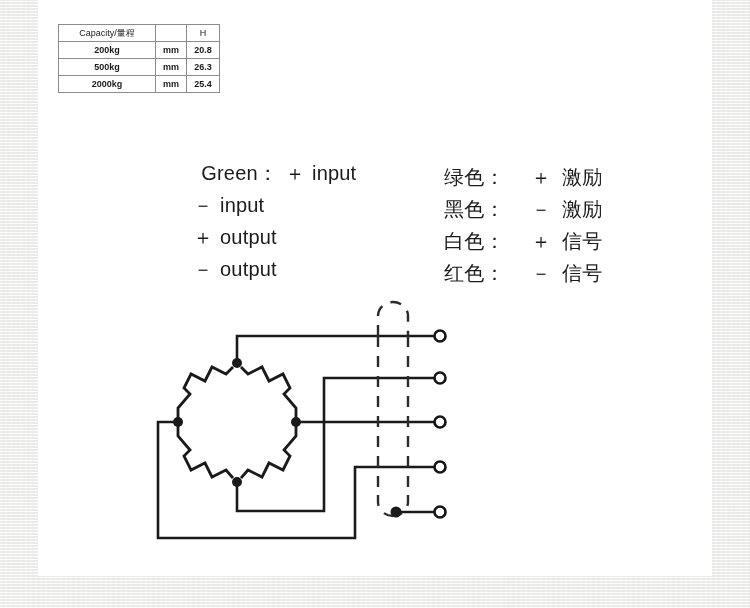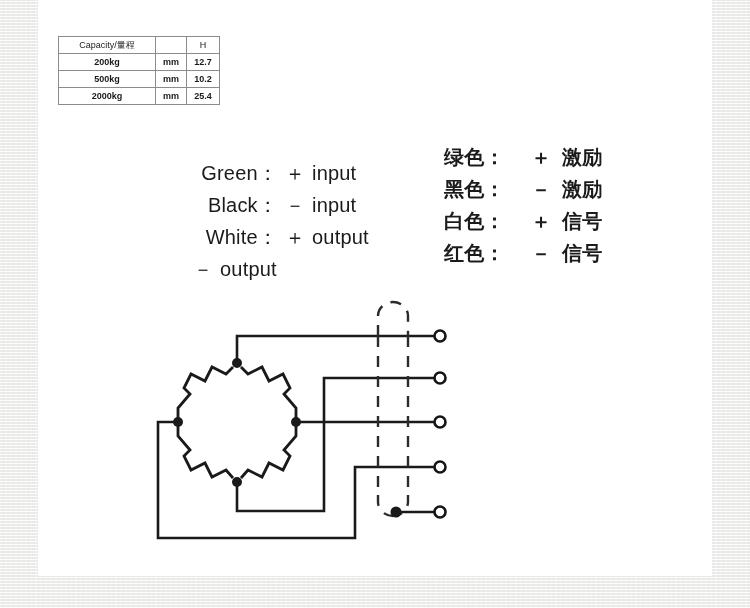--- a/index.html
+++ b/index.html
@@ -35,21 +35,20 @@
 
   
   #dim-table-wrap {
     position: absolute;
     left: 58px;
     top: 24px;
   }
   table.dim-table {
     border-collapse: collapse;
     background: #ffffff;
-    margin-top: 12px;
   }
   table.dim-table td, table.dim-table th {
     border: 1px solid #8b8b8b;
     font-size: 9px;
     font-weight: bold;
     color: #1a1a1a;
     text-align: center;
     height: 16px;
     line-height: 16px;
     padding: 0 2px;
@@ -61,21 +60,21 @@
   table.dim-table thead td { font-weight: normal; }
 
   
   .legend {
     position: absolute;
     font-size: 20px;
     color: #1b1b1b;
     letter-spacing: 0.2px;
   }
   #legend-en { left: 186px; top: 160px; }
-  #legend-cn { left: 444px; top: 144px; font-weight: bold; }
+  #legend-cn { left: 444px; top: 164px; }
   .legend-row {
     display: flex;
     align-items: baseline;
     height: 32px;
   }
   #legend-en .lg-color { width: 92px; text-align: right; }
   #legend-en .lg-sign  { width: 34px; text-align: center; }
   #legend-en .lg-func  { text-align: left; }
   #legend-cn .lg-color { width: 76px; text-align: left; }
   #legend-cn .lg-sign  { width: 42px; text-align: center; }
@@ -101,49 +100,47 @@
         <tr>
           <td class="c-cap">Capacity/量程</td>
           <td class="c-unit"></td>
           <td class="c-h">H</td>
         </tr>
       </thead>
       <tbody>
         <tr>
           <td>200kg</td>
           <td>mm</td>
-          <td>12.7</td>
+          <td>20.8</td>
         </tr>
         <tr>
           <td>500kg</td>
           <td>mm</td>
-          <td>10.2</td>
+          <td>26.3</td>
         </tr>
         <tr>
           <td>2000kg</td>
           <td>mm</td>
           <td>25.4</td>
         </tr>
       </tbody>
     </table>
   </div>
 
   <div class="legend" id="legend-en">
     <div class="legend-row">
       <span class="lg-color">Green：</span>
       <span class="lg-sign">＋</span>
       <span class="lg-func">input</span>
     </div>
     <div class="legend-row">
-      <span class="lg-color">Black：</span>
       <span class="lg-sign">－</span>
       <span class="lg-func">input</span>
     </div>
     <div class="legend-row">
-      <span class="lg-color">White：</span>
       <span class="lg-sign">＋</span>
       <span class="lg-func">output</span>
     </div>
     <div class="legend-row">
       <span class="lg-sign">－</span>
       <span class="lg-func">output</span>
     </div>
   </div>
 
   <div class="legend" id="legend-cn">

